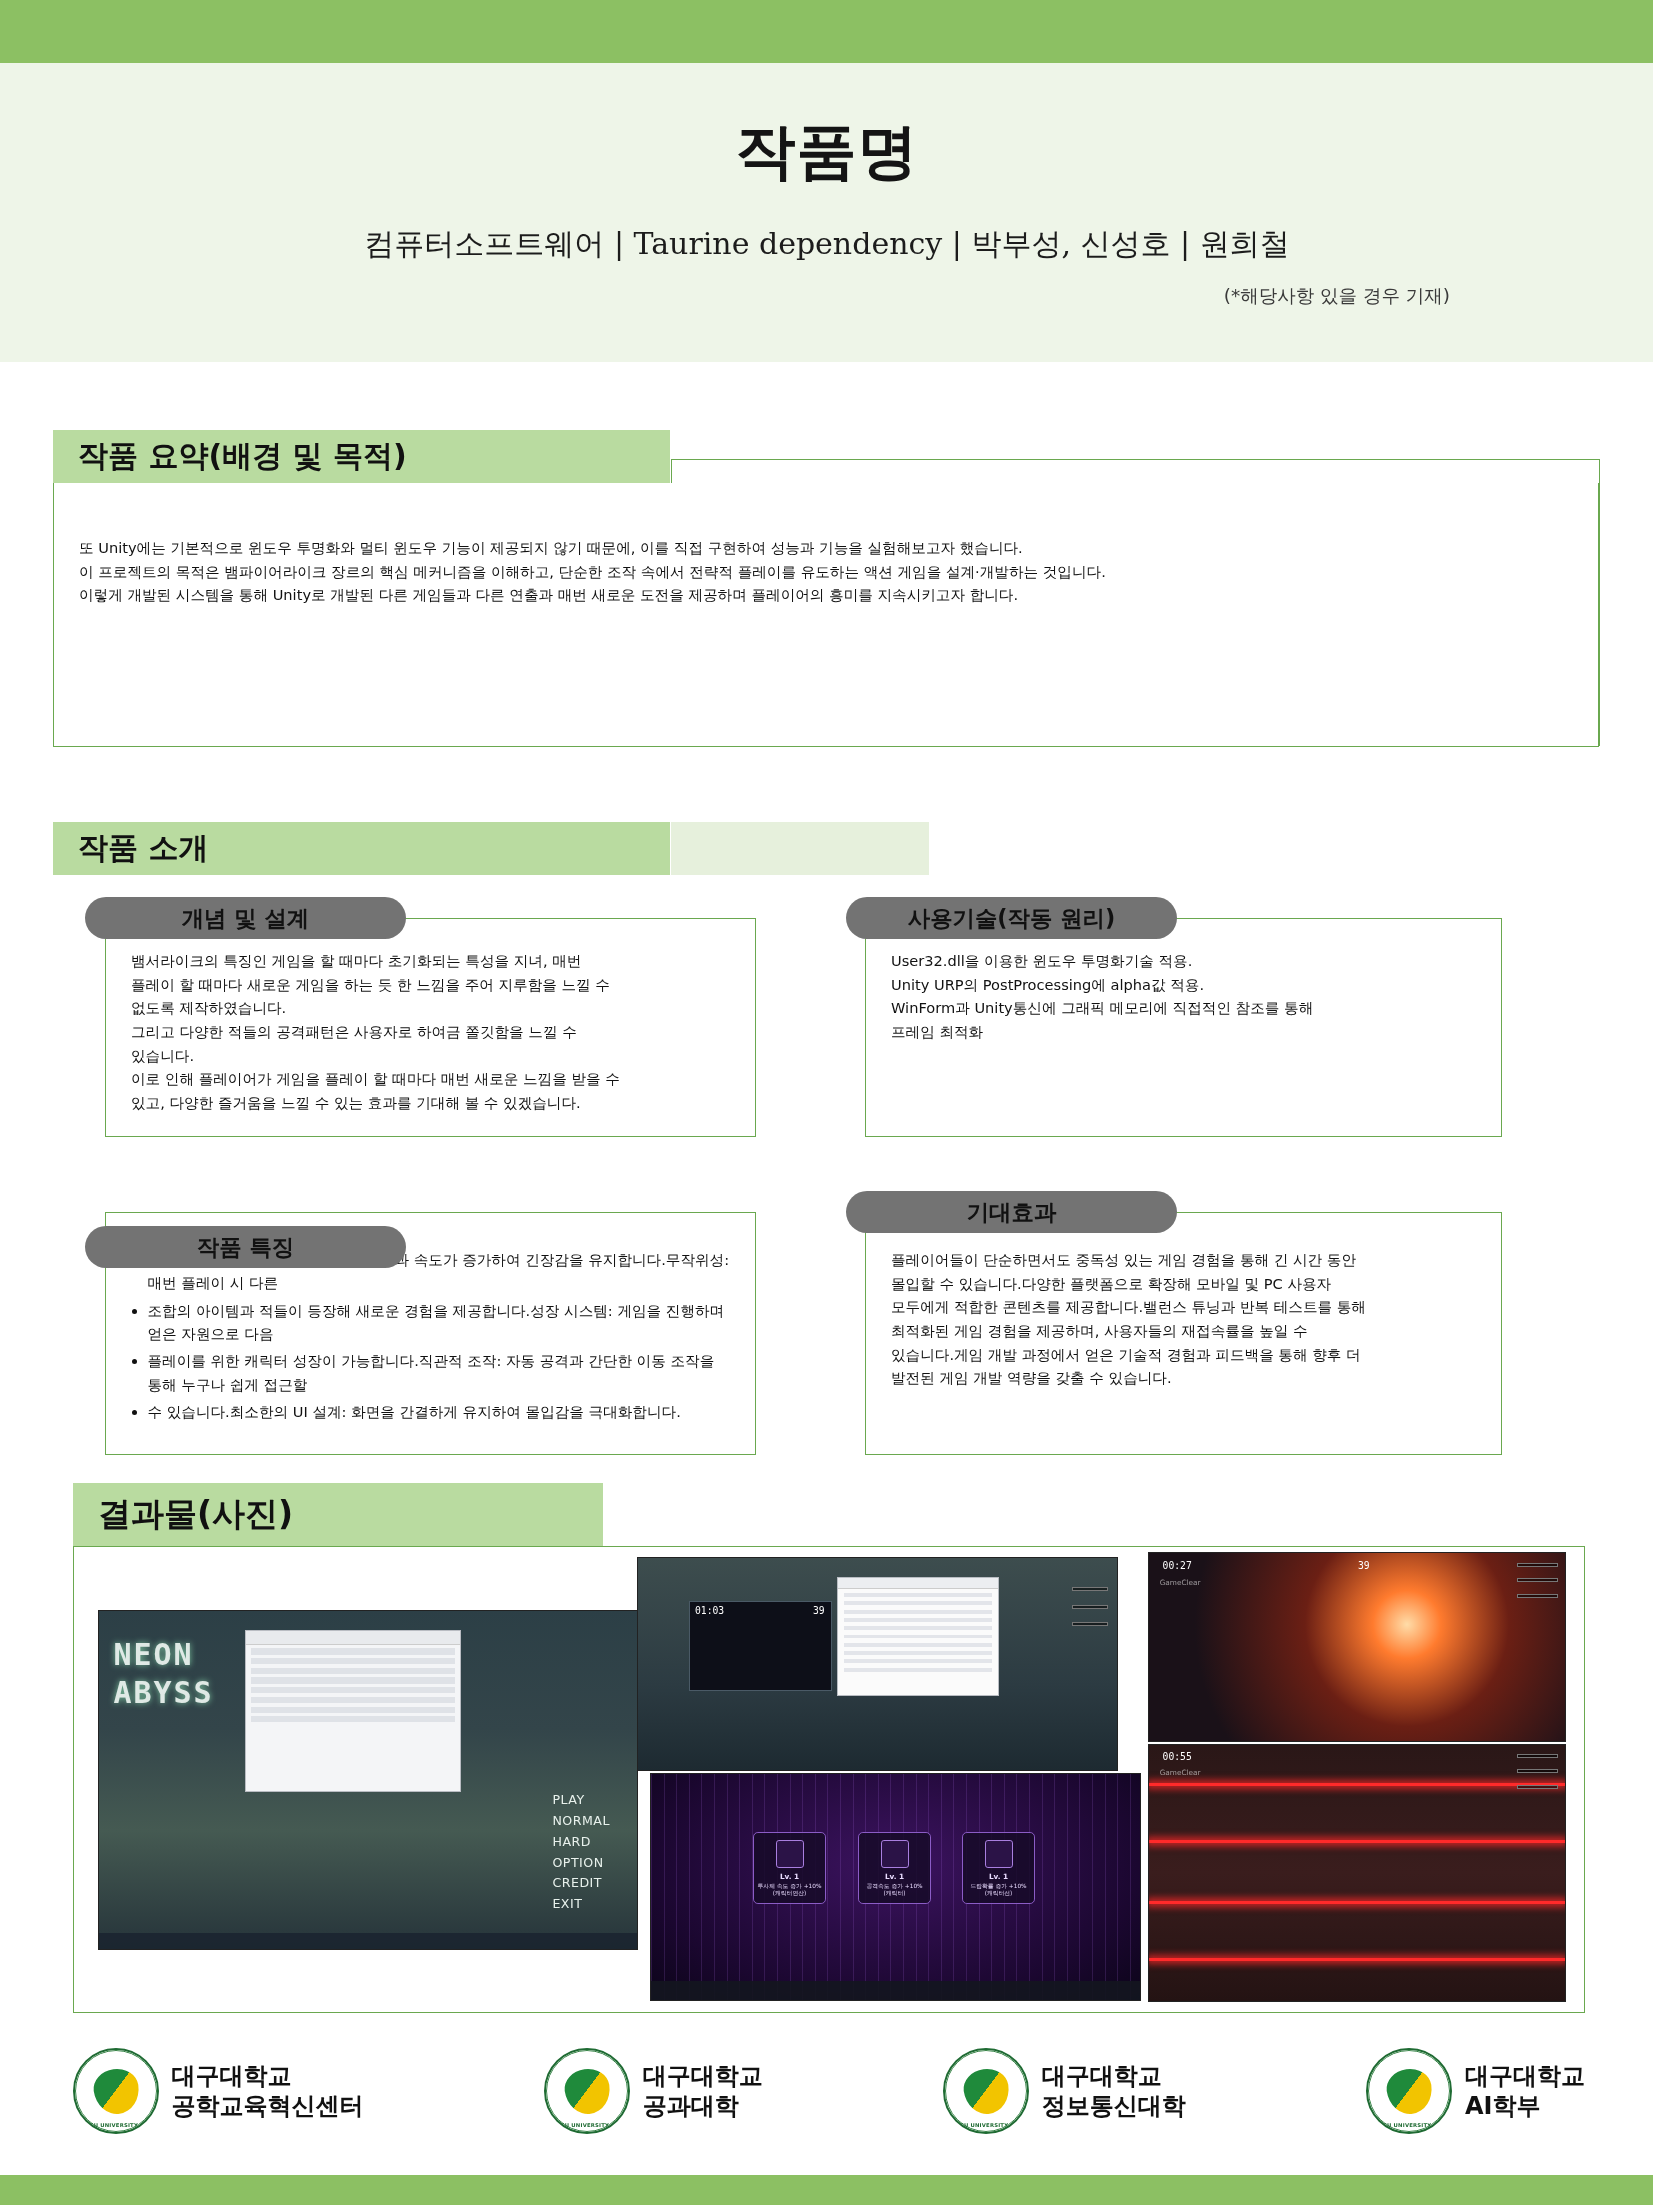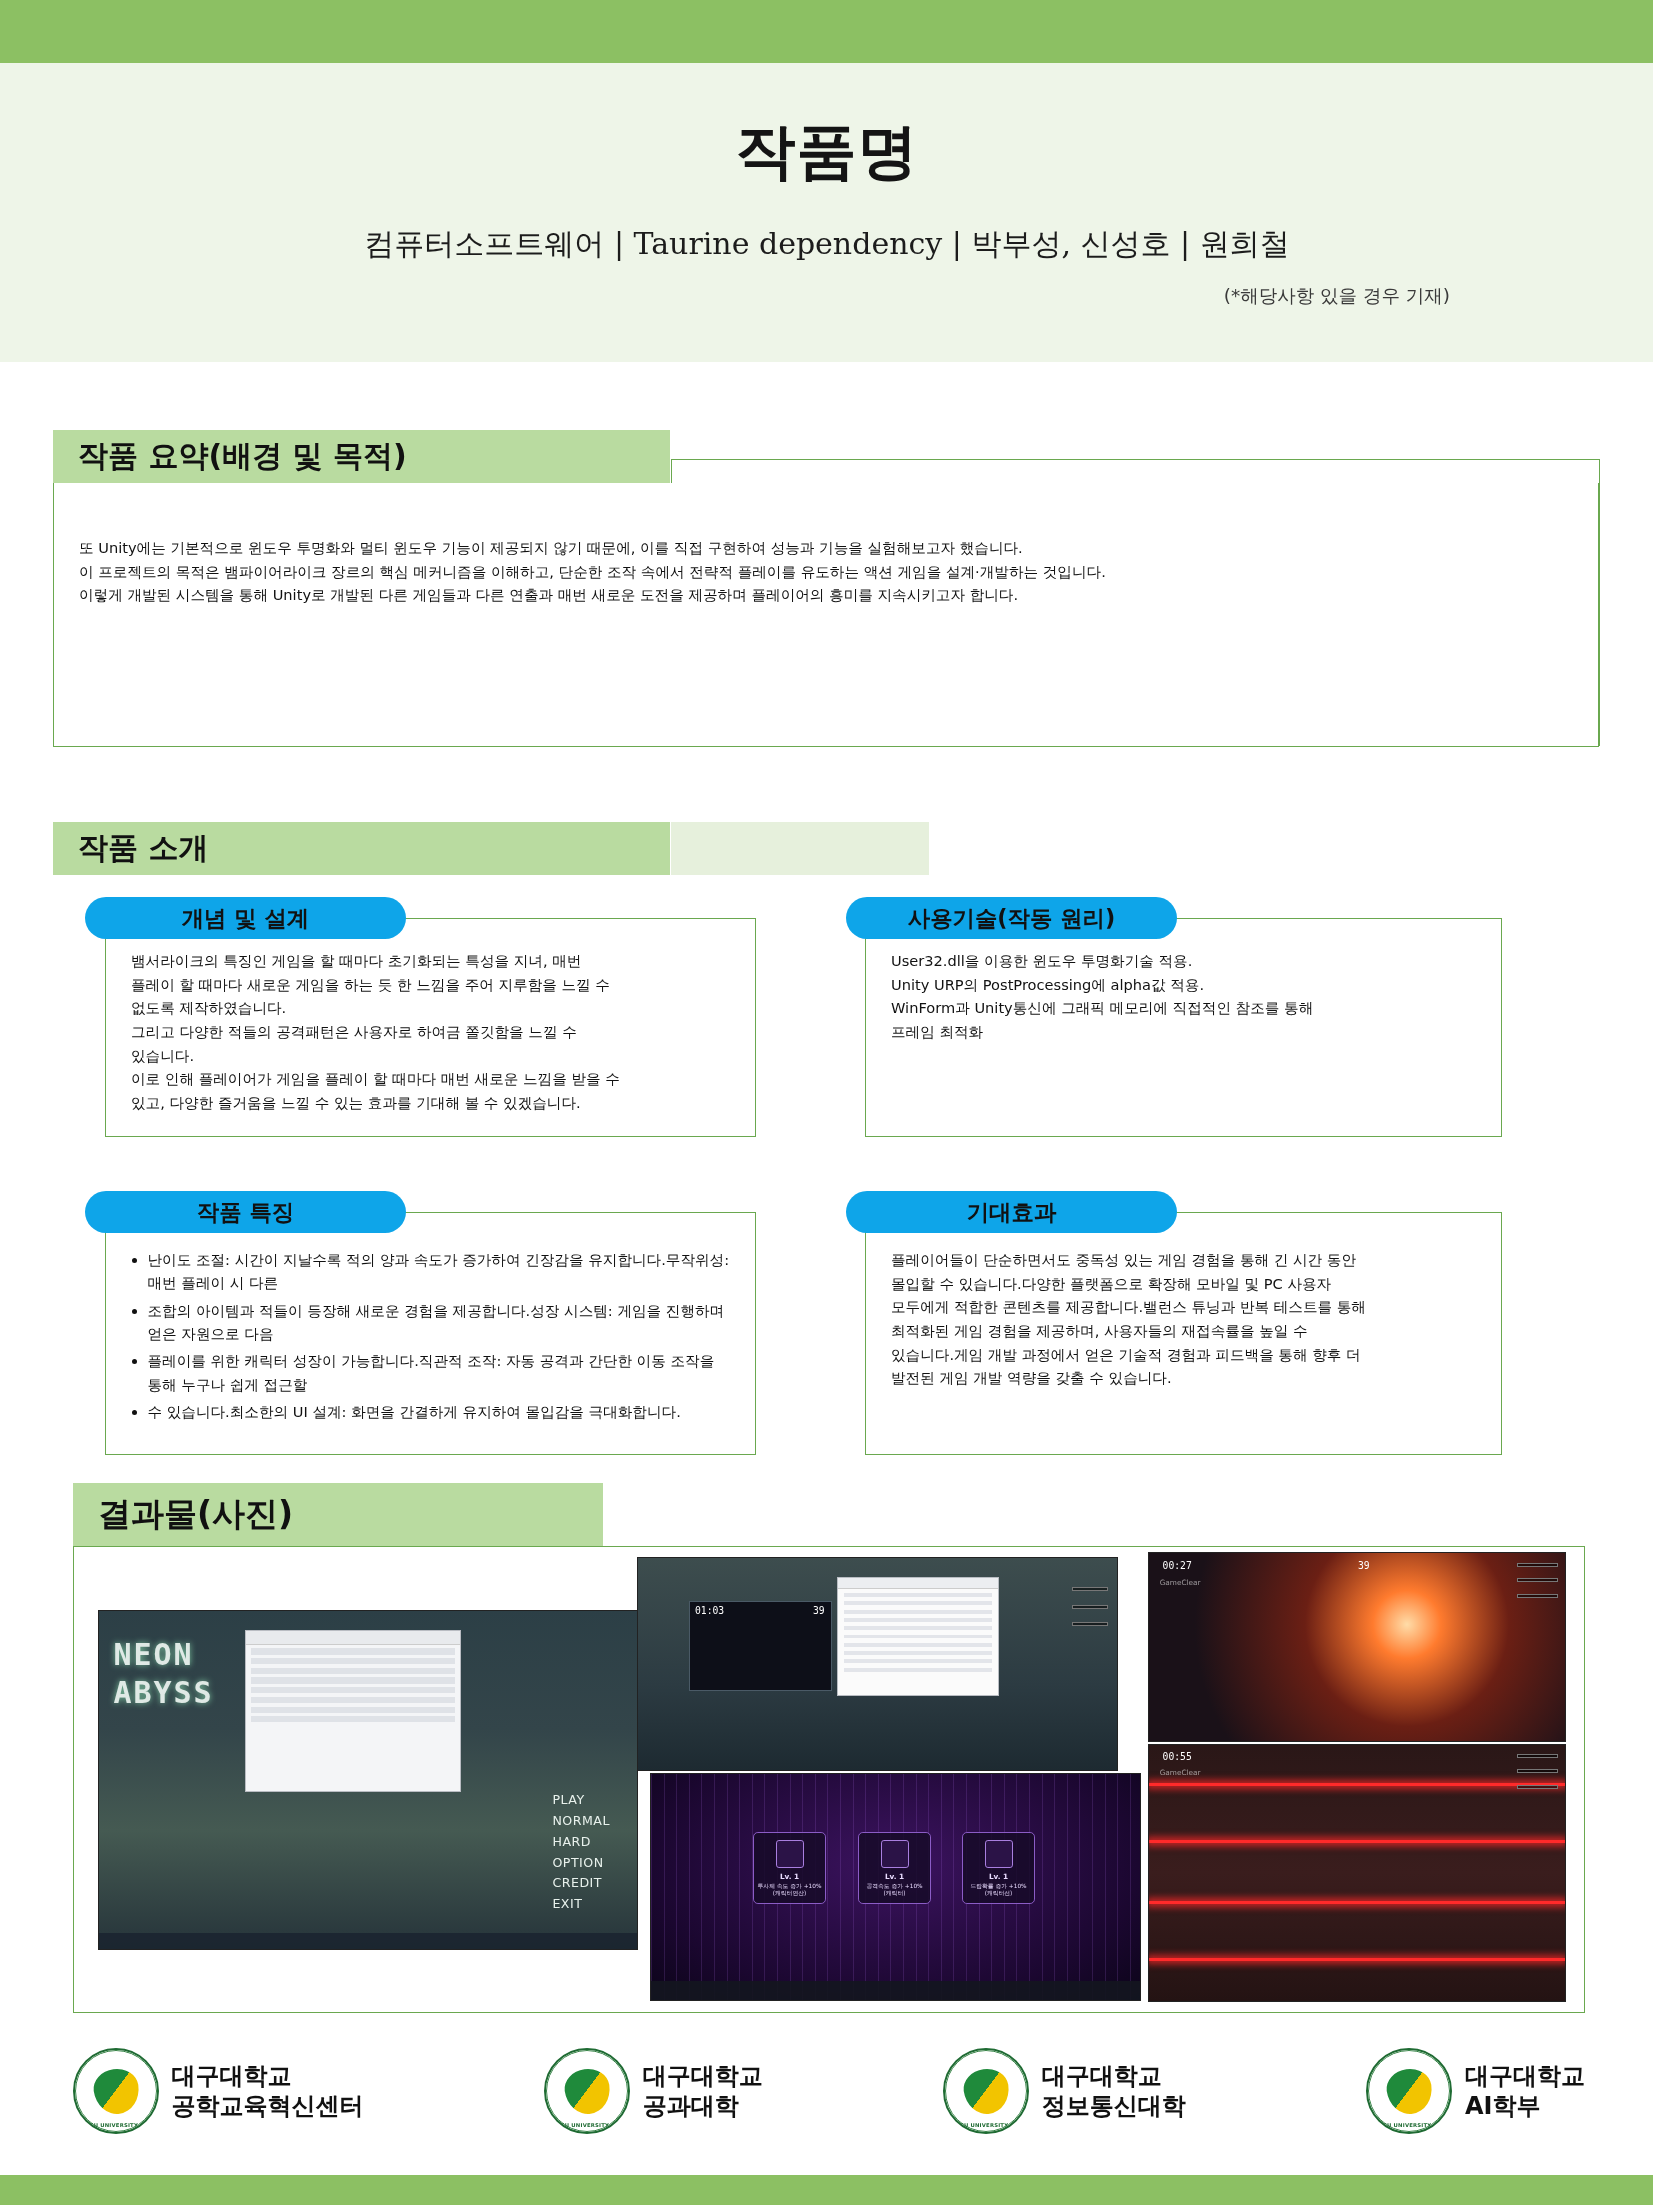--- a/index.html
+++ b/index.html
@@ -91,21 +91,21 @@
     padding: 19.4px 25px;
     font-size: 14.6px;
     line-height: 1.62;
     color: #111;
   }
   .box .inner p { margin: 0; }
 
   
   .pill {
     position: absolute;
-    background: #0ea5e9;
+    background: #737373;
     border-radius: 28px;
     height: 42px;
     display: flex;
     align-items: center;
     justify-content: center;
     font-size: 22.4px;
     font-weight: bold;
     color: #111;
     z-index: 3;
   }
@@ -362,21 +362,21 @@
 <div class="pill" style="left:846px; top:897px; width:331px;">사용기술(작동 원리)</div>
 <div class="box" style="left:865px; top:918px; width:637px; height:219px;">
   <div class="inner" style="padding-top:30px;">
     <p>User32.dll을 이용한 윈도우 투명화기술 적용.</p>
     <p>Unity URP의 PostProcessing에 alpha값 적용.</p>
     <p>WinForm과 Unity통신에 그래픽 메모리에 직접적인 참조를 통해</p>
     <p>프레임 최적화</p>
   </div>
 </div>
 
-<div class="pill" style="left:85px; top:1191px; width:321px;">작품 특징</div>
+<div class="pill" style="left:85px; top:1226px; width:321px;">작품 특징</div>
 <div class="box" style="left:105px; top:1212px; width:651px; height:243px;">
   <div class="inner" style="padding-top:35px;">
     <ul class="bullets">
       <li>난이도 조절: 시간이 지날수록 적의 양과 속도가 증가하여 긴장감을 유지합니다.무작위성: 매번 플레이 시 다른</li>
       <li>조합의 아이템과 적들이 등장해 새로운 경험을 제공합니다.성장 시스템: 게임을 진행하며 얻은 자원으로 다음</li>
       <li>플레이를 위한 캐릭터 성장이 가능합니다.직관적 조작: 자동 공격과 간단한 이동 조작을 통해 누구나 쉽게 접근할</li>
       <li>수 있습니다.최소한의 UI 설계: 화면을 간결하게 유지하여 몰입감을 극대화합니다.</li>
     </ul>
   </div>
 </div>

